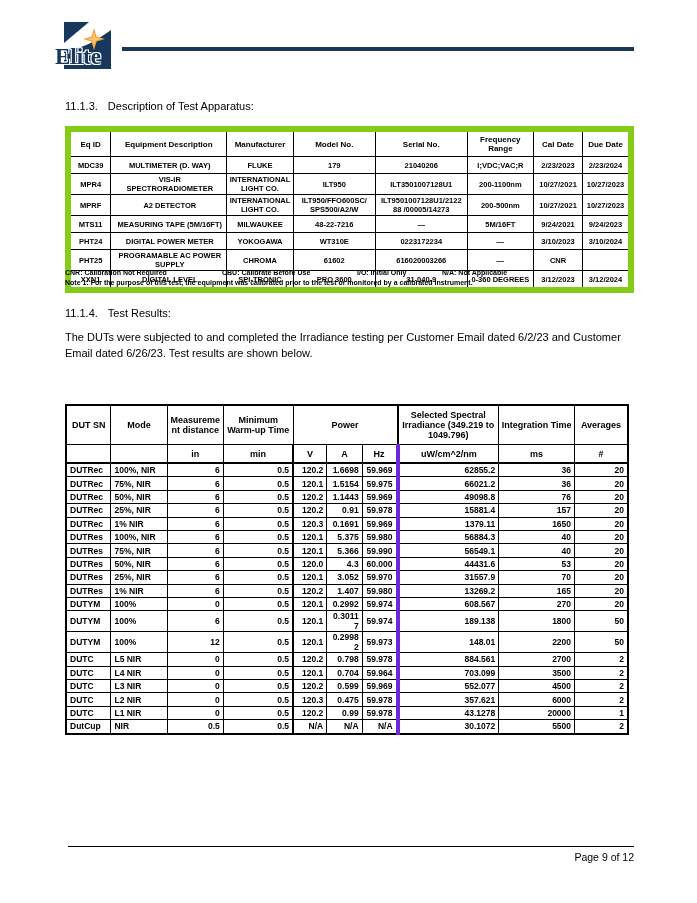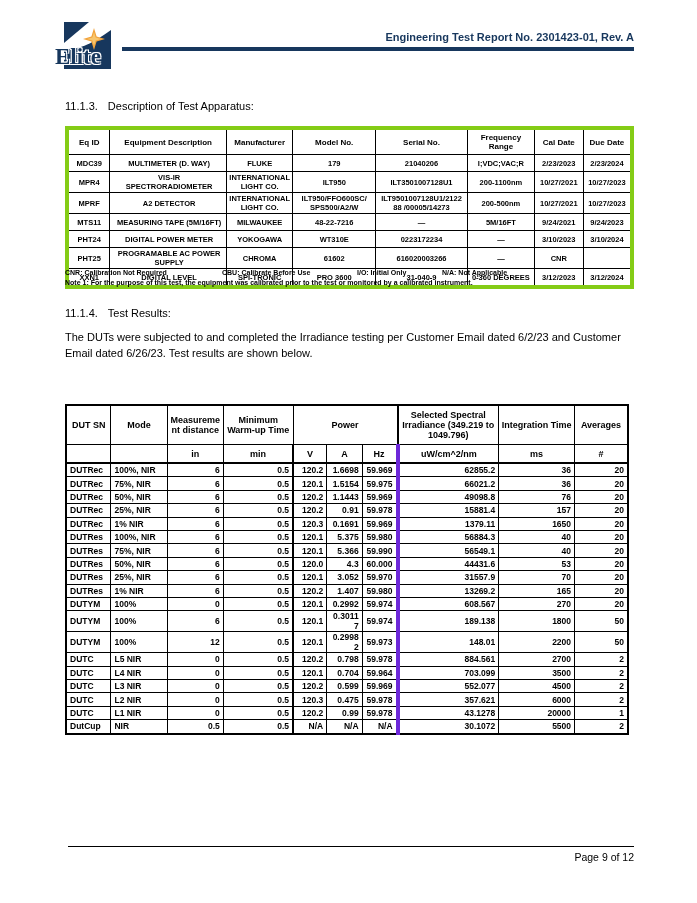--- a/index.html
+++ b/index.html
@@ -42,21 +42,21 @@
   #t1{
     position:absolute;left:65px;top:126px;width:569px;
     border-collapse:collapse;table-layout:fixed;
     font-size:7.5px;font-weight:bold;
   }
   #t1 th,#t1 td{
     border:1px solid #000;padding:1px 2px;
     text-align:center;vertical-align:middle;
     overflow:hidden;word-wrap:break-word;
   }
-  #t1{border:4px solid #84cc16;}
+  #t1{border:6px solid #84cc16;}
   #t1 th{font-size:8px;height:22px;}
   #t1 td{height:14px;}
   #t1 td:nth-child(2){text-align:center;padding-left:4px;}
   
   .legend{position:absolute;left:65px;top:269px;width:569px;height:9px;font-size:7px;font-weight:bold;}
   .legend span{position:absolute;top:0;white-space:nowrap;}
   .legend span:nth-child(1){left:0;}
   .legend span:nth-child(2){left:157px;}
   .legend span:nth-child(3){left:292px;}
   .legend span:nth-child(4){left:377px;}
@@ -91,21 +91,20 @@
   <div class="logo">
     <svg width="47" height="47" viewBox="0 0 47 47">
       <rect x="0" y="0" width="47" height="47" fill="#17375d"></rect>
       <path d="M0,0 H47 V8 C30,20 14,30 0,26 Z" fill="#ffffff"></path>
       <path d="M0,0 H25 L0,21 Z" fill="#17375d"></path>
       <path d="M30,6 L32.6,14.4 L41,17 L32.6,19.6 L30,28 L27.4,19.6 L19,17 L27.4,14.4 Z" fill="#f2a33c"></path>
       <path d="M30,10 L31.6,15.4 L37,17 L31.6,18.6 L30,24 L28.4,18.6 L23,17 L28.4,15.4 Z" fill="#f7c66e"></path>
     </svg>
     <span class="logo-text">Elite</span>
   </div>
-  <div class="header-title">Engineering Test Report No. 2301423-01, Rev. A</div>
   <div class="header-rule"></div>
 
   <div class="sect-heading" id="apparatus-heading">
     <span class="num">11.1.3.</span><span>Description of Test Apparatus:</span>
   </div>
 
   <table id="t1">
     <colgroup>
       <col style="width:7.6%">
         <col style="width:20.6%">

